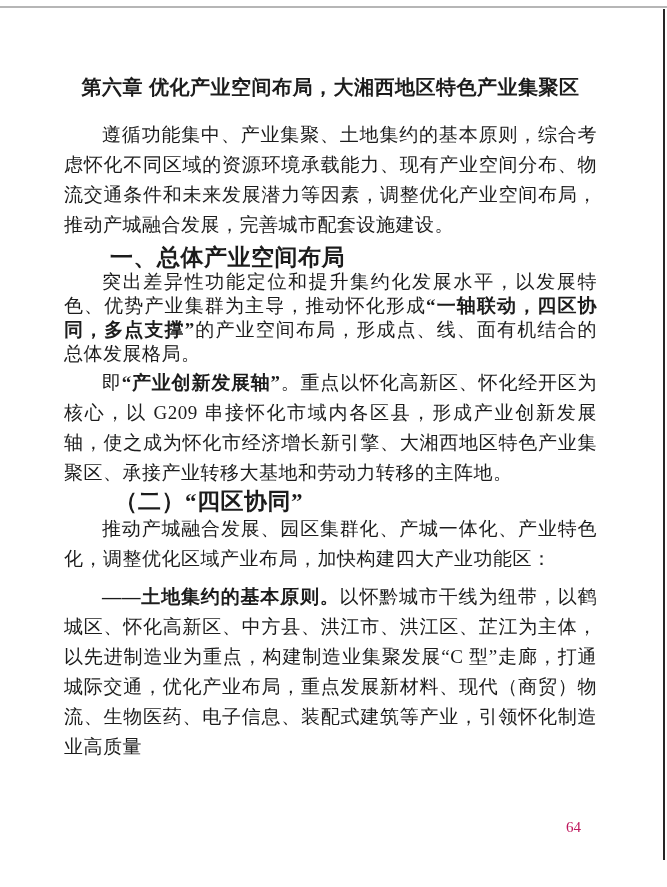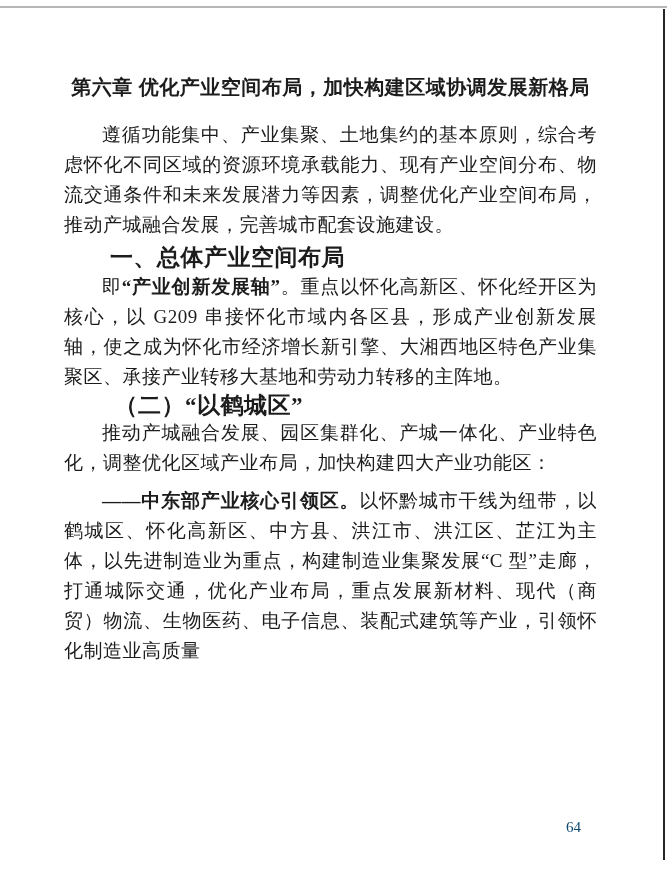--- a/index.html
+++ b/index.html
@@ -63,46 +63,47 @@
   }
   .h-overall { margin-top: 6px; }
   .h-sub1 { margin-top: 10px; text-indent: 2.2em; }
   .h-sub2 { margin-top: 2px; text-indent: 2.2em; }
   .run-bold { font-weight: bold; }
   .page-number {
     position: absolute;
     left: 566px; top: 818px;
     font-size: 15px;
     line-height: 18px;
-    color: #0c4a6e;
+    color: #be185d;
   }
 </style>
 </head>
 <body>
 
 <div class="page">
 
   <div class="top-edge-line"></div>
   <div class="right-edge-line"></div>
 
   <div class="content">
 
-    <h1 class="doc-title">第六章 优化产业空间布局，加快构建区域协调发展新格局</h1>
+    <h1 class="doc-title">第六章 优化产业空间布局，大湘西地区特色产业集聚区</h1>
 
     <p class="para p1">遵循功能集中、产业集聚、土地集约的基本原则，综合考虑怀化不同区域的资源环境承载能力、现有产业空间分布、物流交通条件和未来发展潜力等因素，调整优化产业空间布局，推动产城融合发展，完善城市配套设施建设。</p>
 
     <h2 class="sec-heading h-overall">一、总体产业空间布局</h2>
 
+    <p class="para tight p2"><span>突出差异性功能定位和提升集约化发展水平，以发展特色、优势产业集群为主导，推动怀化形成</span><span class="run-bold">“一轴联动，四区协同，多点支撑”</span><span>的产业空间布局，形成点、线、面有机结合的总体发展格局。</span></p>
 
 
     <p class="para p3"><span>即</span><span class="run-bold">“产业创新发展轴”</span><span>。重点以怀化高新区、怀化经开区为核心，以 G209 串接怀化市域内各区县，形成产业创新发展轴，使之成为怀化市经济增长新引擎、大湘西地区特色产业集聚区、承接产业转移大基地和劳动力转移的主阵地。</span></p>
 
-    <h3 class="sec-heading h-sub2">（二）“以鹤城区”</h3>
+    <h3 class="sec-heading h-sub2">（二）“四区协同”</h3>
 
     <p class="para p4">推动产城融合发展、园区集群化、产城一体化、产业特色化，调整优化区域产业布局，加快构建四大产业功能区：</p>
 
-    <p class="para p5"><span class="run-bold">——中东部产业核心引领区。</span><span>以怀黔城市干线为纽带，以鹤城区、怀化高新区、中方县、洪江市、洪江区、芷江为主体，以先进制造业为重点，构建制造业集聚发展“C 型”走廊，打通城际交通，优化产业布局，重点发展新材料、现代（商贸）物流、生物医药、电子信息、装配式建筑等产业，引领怀化制造业高质量</span></p>
+    <p class="para p5"><span class="run-bold">——土地集约的基本原则。</span><span>以怀黔城市干线为纽带，以鹤城区、怀化高新区、中方县、洪江市、洪江区、芷江为主体，以先进制造业为重点，构建制造业集聚发展“C 型”走廊，打通城际交通，优化产业布局，重点发展新材料、现代（商贸）物流、生物医药、电子信息、装配式建筑等产业，引领怀化制造业高质量</span></p>
 
   </div>
 
   <div class="page-number">64</div>
 
 </div>
 
 </body></html>

